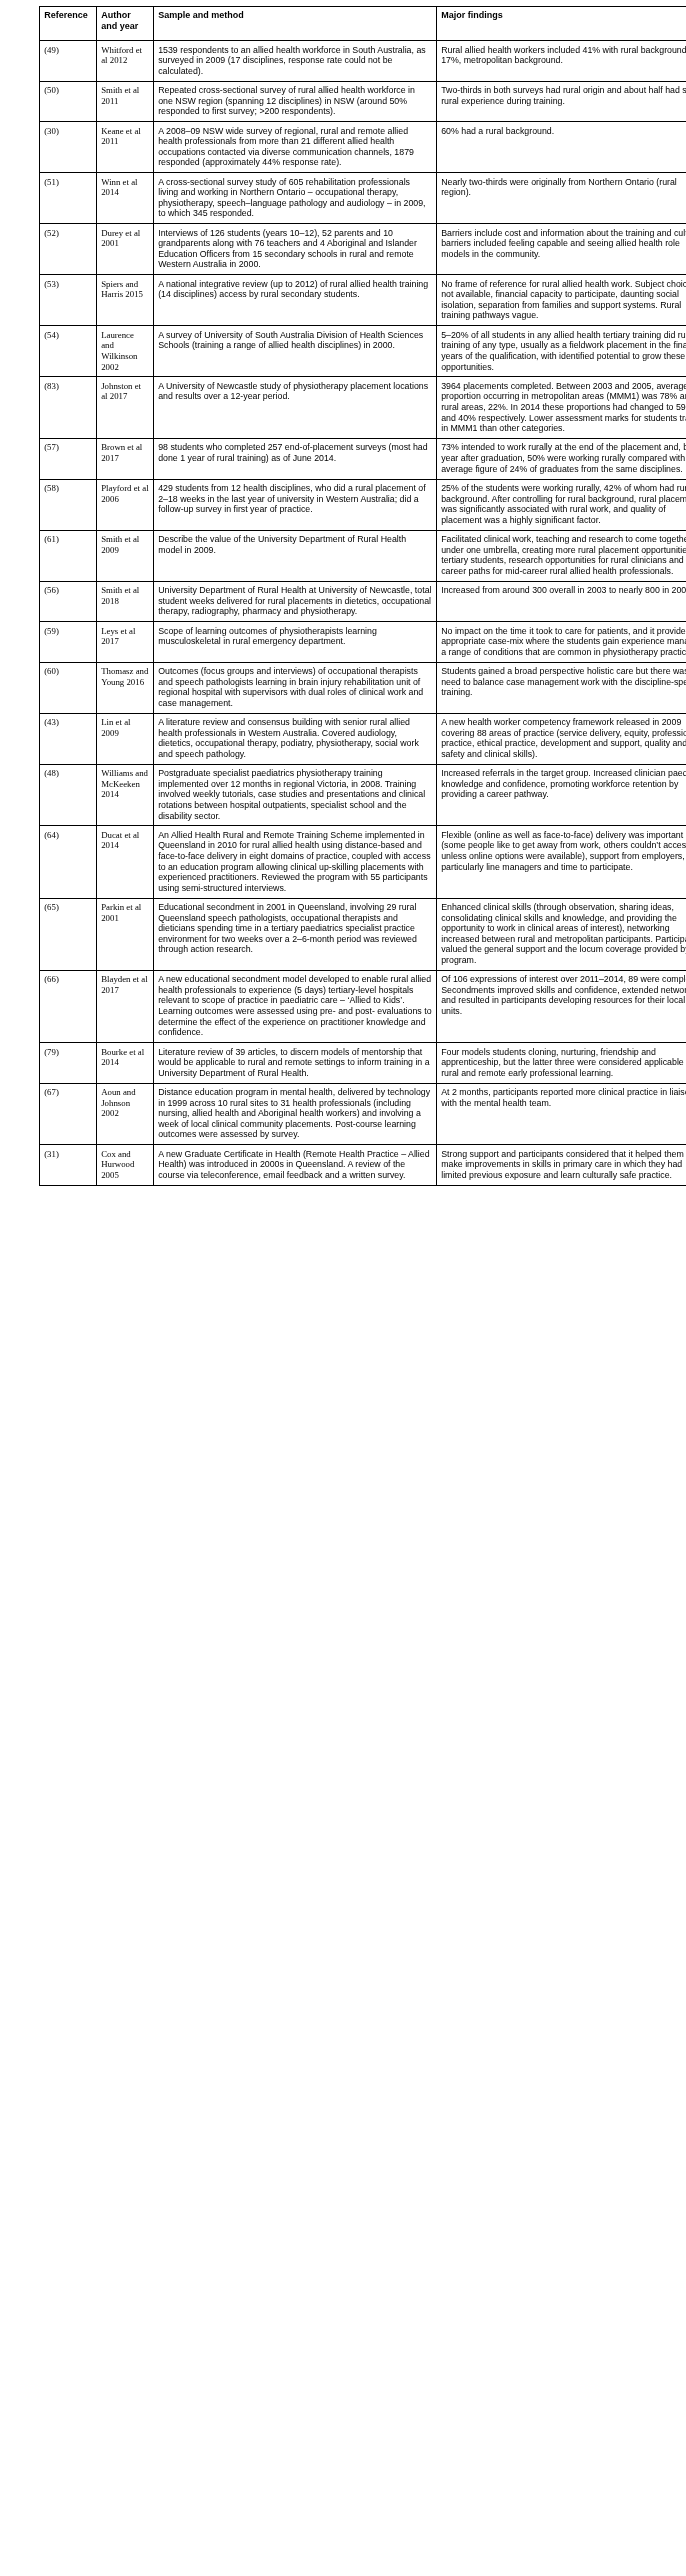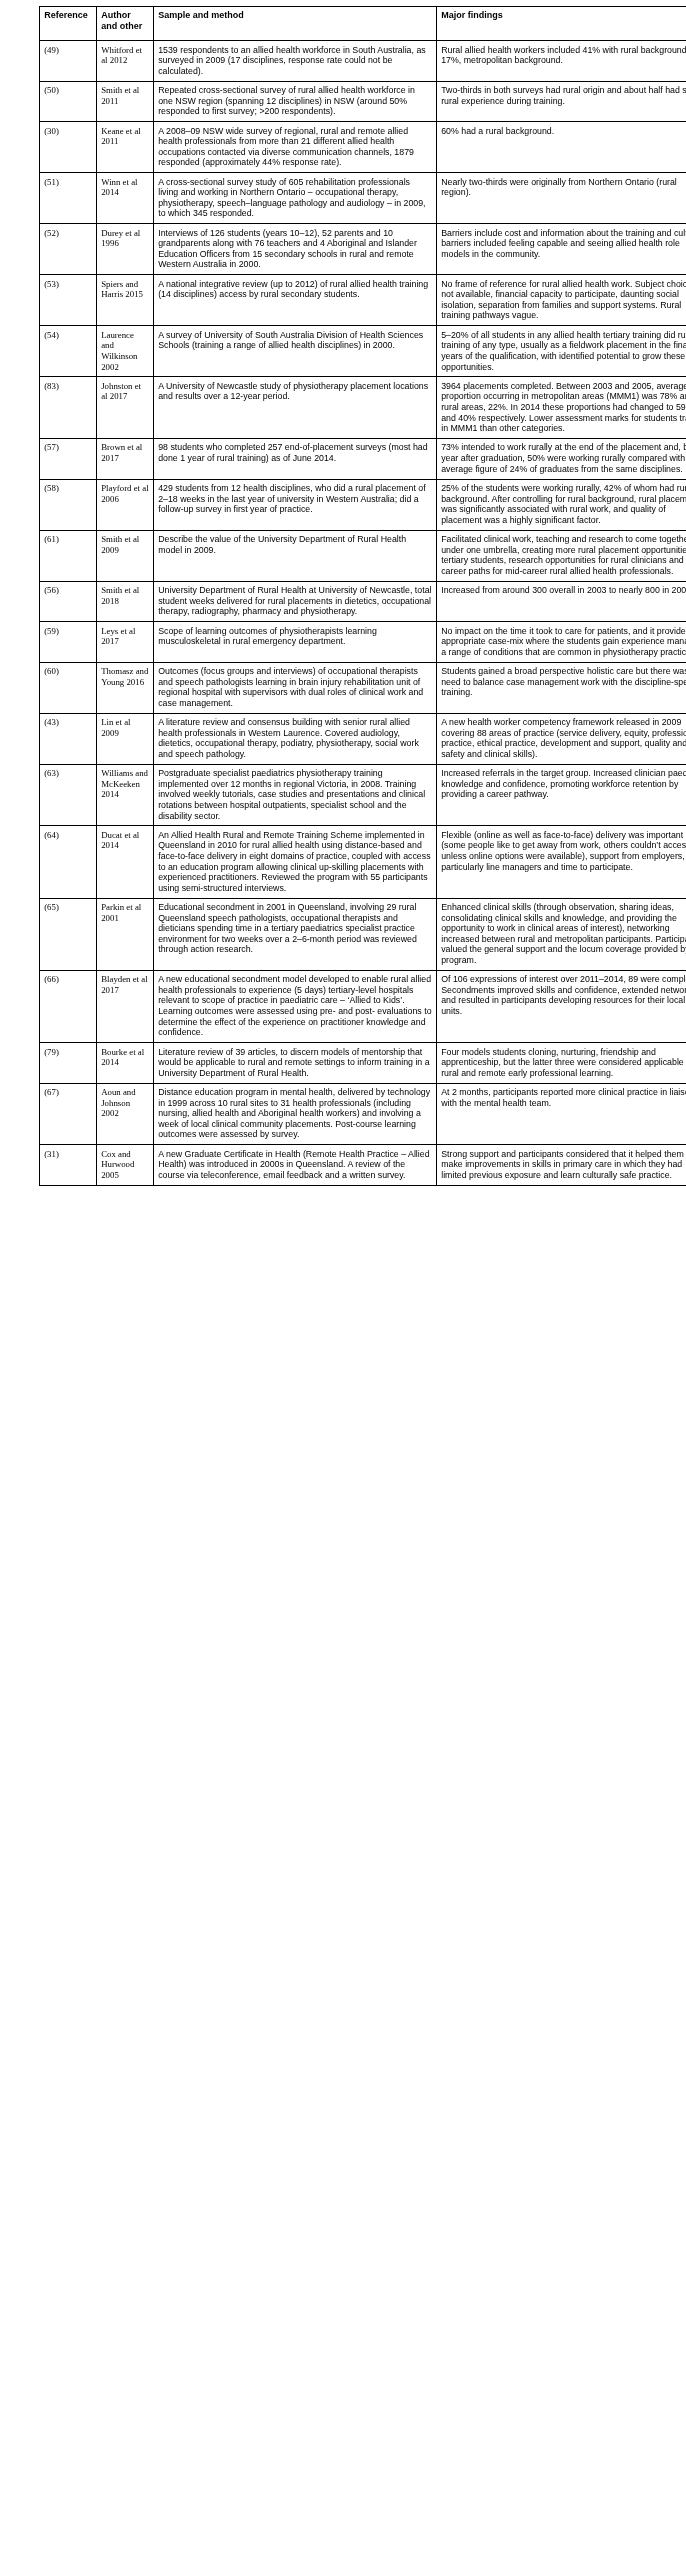--- a/index.html
+++ b/index.html
@@ -56,21 +56,21 @@
   <table class="lit-table">
     <colgroup>
       <col class="c-ref">
       <col class="c-auth">
       <col class="c-samp">
       <col class="c-find">
     </colgroup>
     <thead>
       <tr>
         <th>Reference</th>
-        <th>Author and other</th>
+        <th>Author and year</th>
         <th>Sample and method</th>
         <th>Major findings</th>
       </tr>
     </thead>
     <tbody id="table-body">
         <tr>
           <td class="ref-cell">(49)</td>
           <td class="auth-cell">Whitford et al 2012</td>
           <td>1539 respondents to an allied health workforce in South Australia, as surveyed in 2009 (17 disciplines, response rate could not be calculated).</td>
           <td>Rural allied health workers included 41% with rural background and 17%, metropolitan background.</td>
@@ -88,21 +88,21 @@
           <td>60% had a rural background.</td>
         </tr>
         <tr>
           <td class="ref-cell">(51)</td>
           <td class="auth-cell">Winn et al 2014</td>
           <td>A cross-sectional survey study of 605 rehabilitation professionals living and working in Northern Ontario – occupational therapy, physiotherapy, speech–language pathology and audiology – in 2009, to which 345 responded.</td>
           <td>Nearly two-thirds were originally from Northern Ontario (rural region).</td>
         </tr>
         <tr>
           <td class="ref-cell">(52)</td>
-          <td class="auth-cell">Durey et al 1996</td>
+          <td class="auth-cell">Durey et al 2001</td>
           <td>Interviews of 126 students (years 10–12), 52 parents and 10 grandparents along with 76 teachers and 4 Aboriginal and Islander Education Officers from 15 secondary schools in rural and remote Western Australia in 2000.</td>
           <td>Barriers include cost and information about the training and cultural barriers included feeling capable and seeing allied health role models in the community.</td>
         </tr>
         <tr>
           <td class="ref-cell">(53)</td>
           <td class="auth-cell">Spiers and Harris 2015</td>
           <td>A national integrative review (up to 2012) of rural allied health training (14 disciplines) access by rural secondary students.</td>
           <td>No frame of reference for rural allied health work. Subject choices not available, financial capacity to participate, daunting social isolation, separation from families and support systems. Rural training pathways vague.</td>
         </tr>
         <tr>
@@ -149,25 +149,25 @@
         </tr>
         <tr>
           <td class="ref-cell">(60)</td>
           <td class="auth-cell">Thomasz and Young 2016</td>
           <td>Outcomes (focus groups and interviews) of occupational therapists and speech pathologists learning in brain injury rehabilitation unit of regional hospital with supervisors with dual roles of clinical work and case management.</td>
           <td>Students gained a broad perspective holistic care but there was a need to balance case management work with the discipline-specific training.</td>
         </tr>
         <tr>
           <td class="ref-cell">(43)</td>
           <td class="auth-cell">Lin et al 2009</td>
-          <td>A literature review and consensus building with senior rural allied health professionals in Western Laurence. Covered audiology, dietetics, occupational therapy, podiatry, physiotherapy, social work and speech pathology.</td>
+          <td>A literature review and consensus building with senior rural allied health professionals in Western Australia. Covered audiology, dietetics, occupational therapy, podiatry, physiotherapy, social work and speech pathology.</td>
           <td>A new health worker competency framework released in 2009 covering 88 areas of practice (service delivery, equity, professional practice, ethical practice, development and support, quality and safety and clinical skills).</td>
         </tr>
         <tr>
-          <td class="ref-cell">(63)</td>
+          <td class="ref-cell">(48)</td>
           <td class="auth-cell">Williams and McKeeken 2014</td>
           <td>Postgraduate specialist paediatrics physiotherapy training implemented over 12 months in regional Victoria, in 2008. Training involved weekly tutorials, case studies and presentations and clinical rotations between hospital outpatients, specialist school and the disability sector.</td>
           <td>Increased referrals in the target group. Increased clinician paediatric knowledge and confidence, promoting workforce retention by providing a career pathway.</td>
         </tr>
         <tr>
           <td class="ref-cell">(64)</td>
           <td class="auth-cell">Ducat et al 2014</td>
           <td>An Allied Health Rural and Remote Training Scheme implemented in Queensland in 2010 for rural allied health using distance-based and face-to-face delivery in eight domains of practice, coupled with access to an education program allowing clinical up-skilling placements with experienced practitioners. Reviewed the program with 55 participants using semi-structured interviews.</td>
           <td>Flexible (online as well as face-to-face) delivery was important (some people like to get away from work, others couldn’t access it unless online options were available), support from employers, particularly line managers and time to participate.</td>
         </tr>

